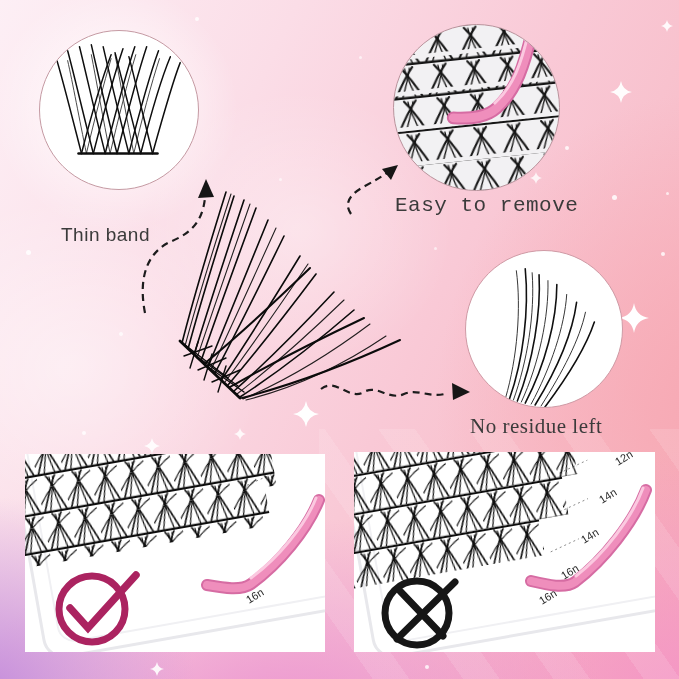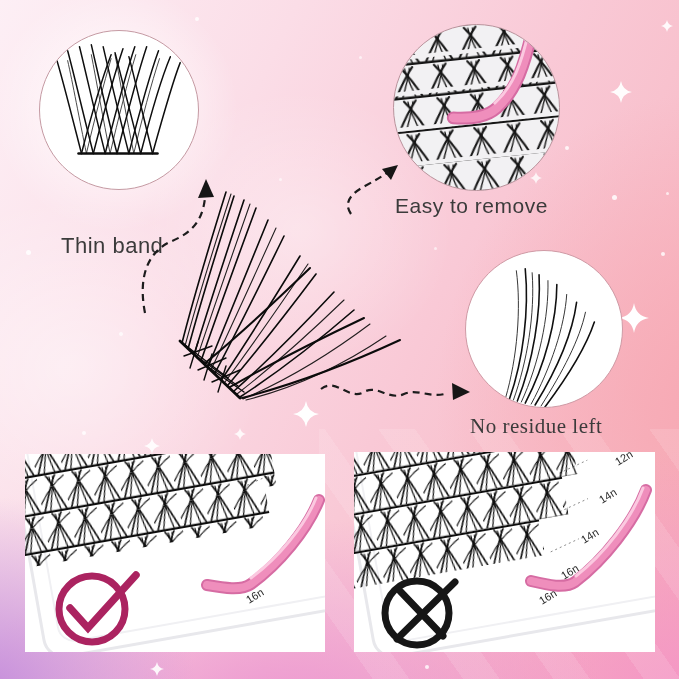--- a/index.html
+++ b/index.html
@@ -18,22 +18,22 @@
   .streaks{position:absolute;right:0;bottom:0;width:360px;height:250px;opacity:.55;pointer-events:none;
     background:repeating-linear-gradient(55deg, rgba(255,255,255,0) 0 44px, rgba(255,255,255,.22) 44px 74px);}
   .dot{position:absolute;border-radius:50%;background:#fff;}
   .star{position:absolute;}
   .bubble{position:absolute;border-radius:50%;overflow:hidden;background:#fff;box-sizing:border-box;}
   .bubble svg{display:block;width:100%;height:100%;}
   .b1{left:39px;top:30px;width:160px;height:160px;border:1px solid #c59aa3;}
   .b2{left:393px;top:24px;width:167px;height:167px;border:1px solid #b9939c;background:#f2f1f3;}
   .b3{left:465px;top:250px;width:158px;height:158px;border:1px solid #cf9aa5;}
   .caption{position:absolute;color:#3b3b3b;font-size:21px;letter-spacing:.5px;white-space:nowrap;}
-  .cap1{left:61px;top:233px;font-size:22px;}
-  .cap2{left:395px;top:194px;}
+  .cap1{left:61px;top:224px;font-size:19px;}
+  .cap2{left:395px;top:194px;font-family:Liberation Mono, monospace;}
   .cap3{left:470px;top:414px;font-family:Liberation Serif, serif;}
   .overlay{position:absolute;left:0;top:0;pointer-events:none;}
   .panel{position:absolute;background:#ffffff;overflow:hidden;}
   .panel-good{left:25px;top:454px;width:300px;height:198px;}
   .panel-bad{left:354px;top:452px;width:301px;height:200px;}
   .panel svg.tray{position:absolute;left:0;top:0;}
   .mark{position:absolute;left:18px;top:108px;}
   .size-label{font-size:11px;fill:#2c2c2c;font-family:"Liberation Sans",sans-serif;}
 </style>
 </head>

